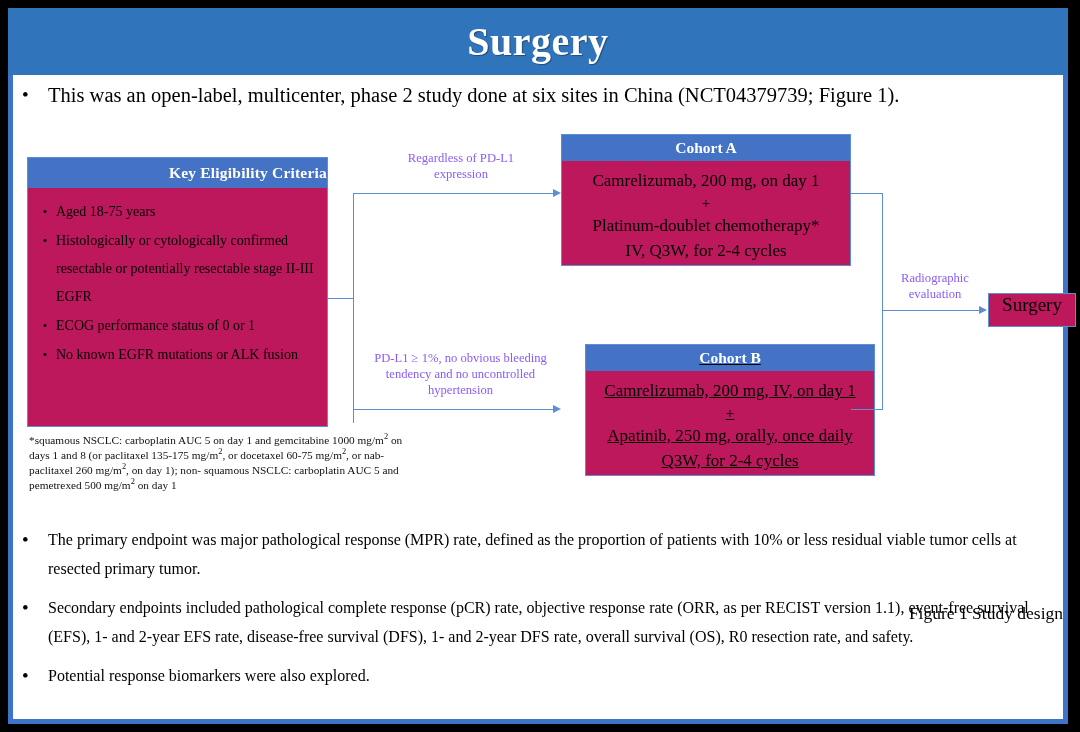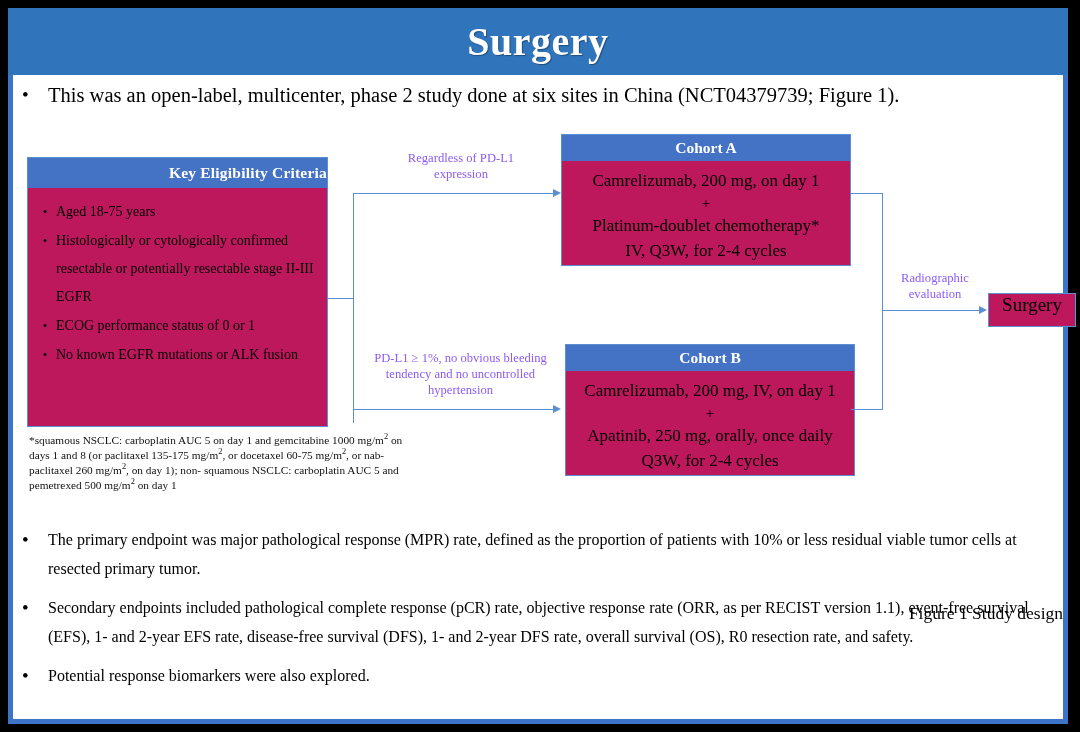--- a/index.html
+++ b/index.html
@@ -148,24 +148,25 @@
   #footnote sup { font-size: 8.4px; vertical-align: super; line-height: 0; }
 
   
   #cohortA {
     left: 548px;
     top: 16px;
     width: 290px;
     height: 132px;
   }
   #cohortB {
-    left: 552px;
+    left: 572px;
     top: 226px;
     width: 290px;
     height: 132px;
+    text-decoration: underline;
   }
   .cohort .box-head {
     height: 26px;
     line-height: 26px;
     text-align: center;
   }
   .cohort .box-body {
     padding-top: 7px;
     text-align: center;
     font-size: 17px;

